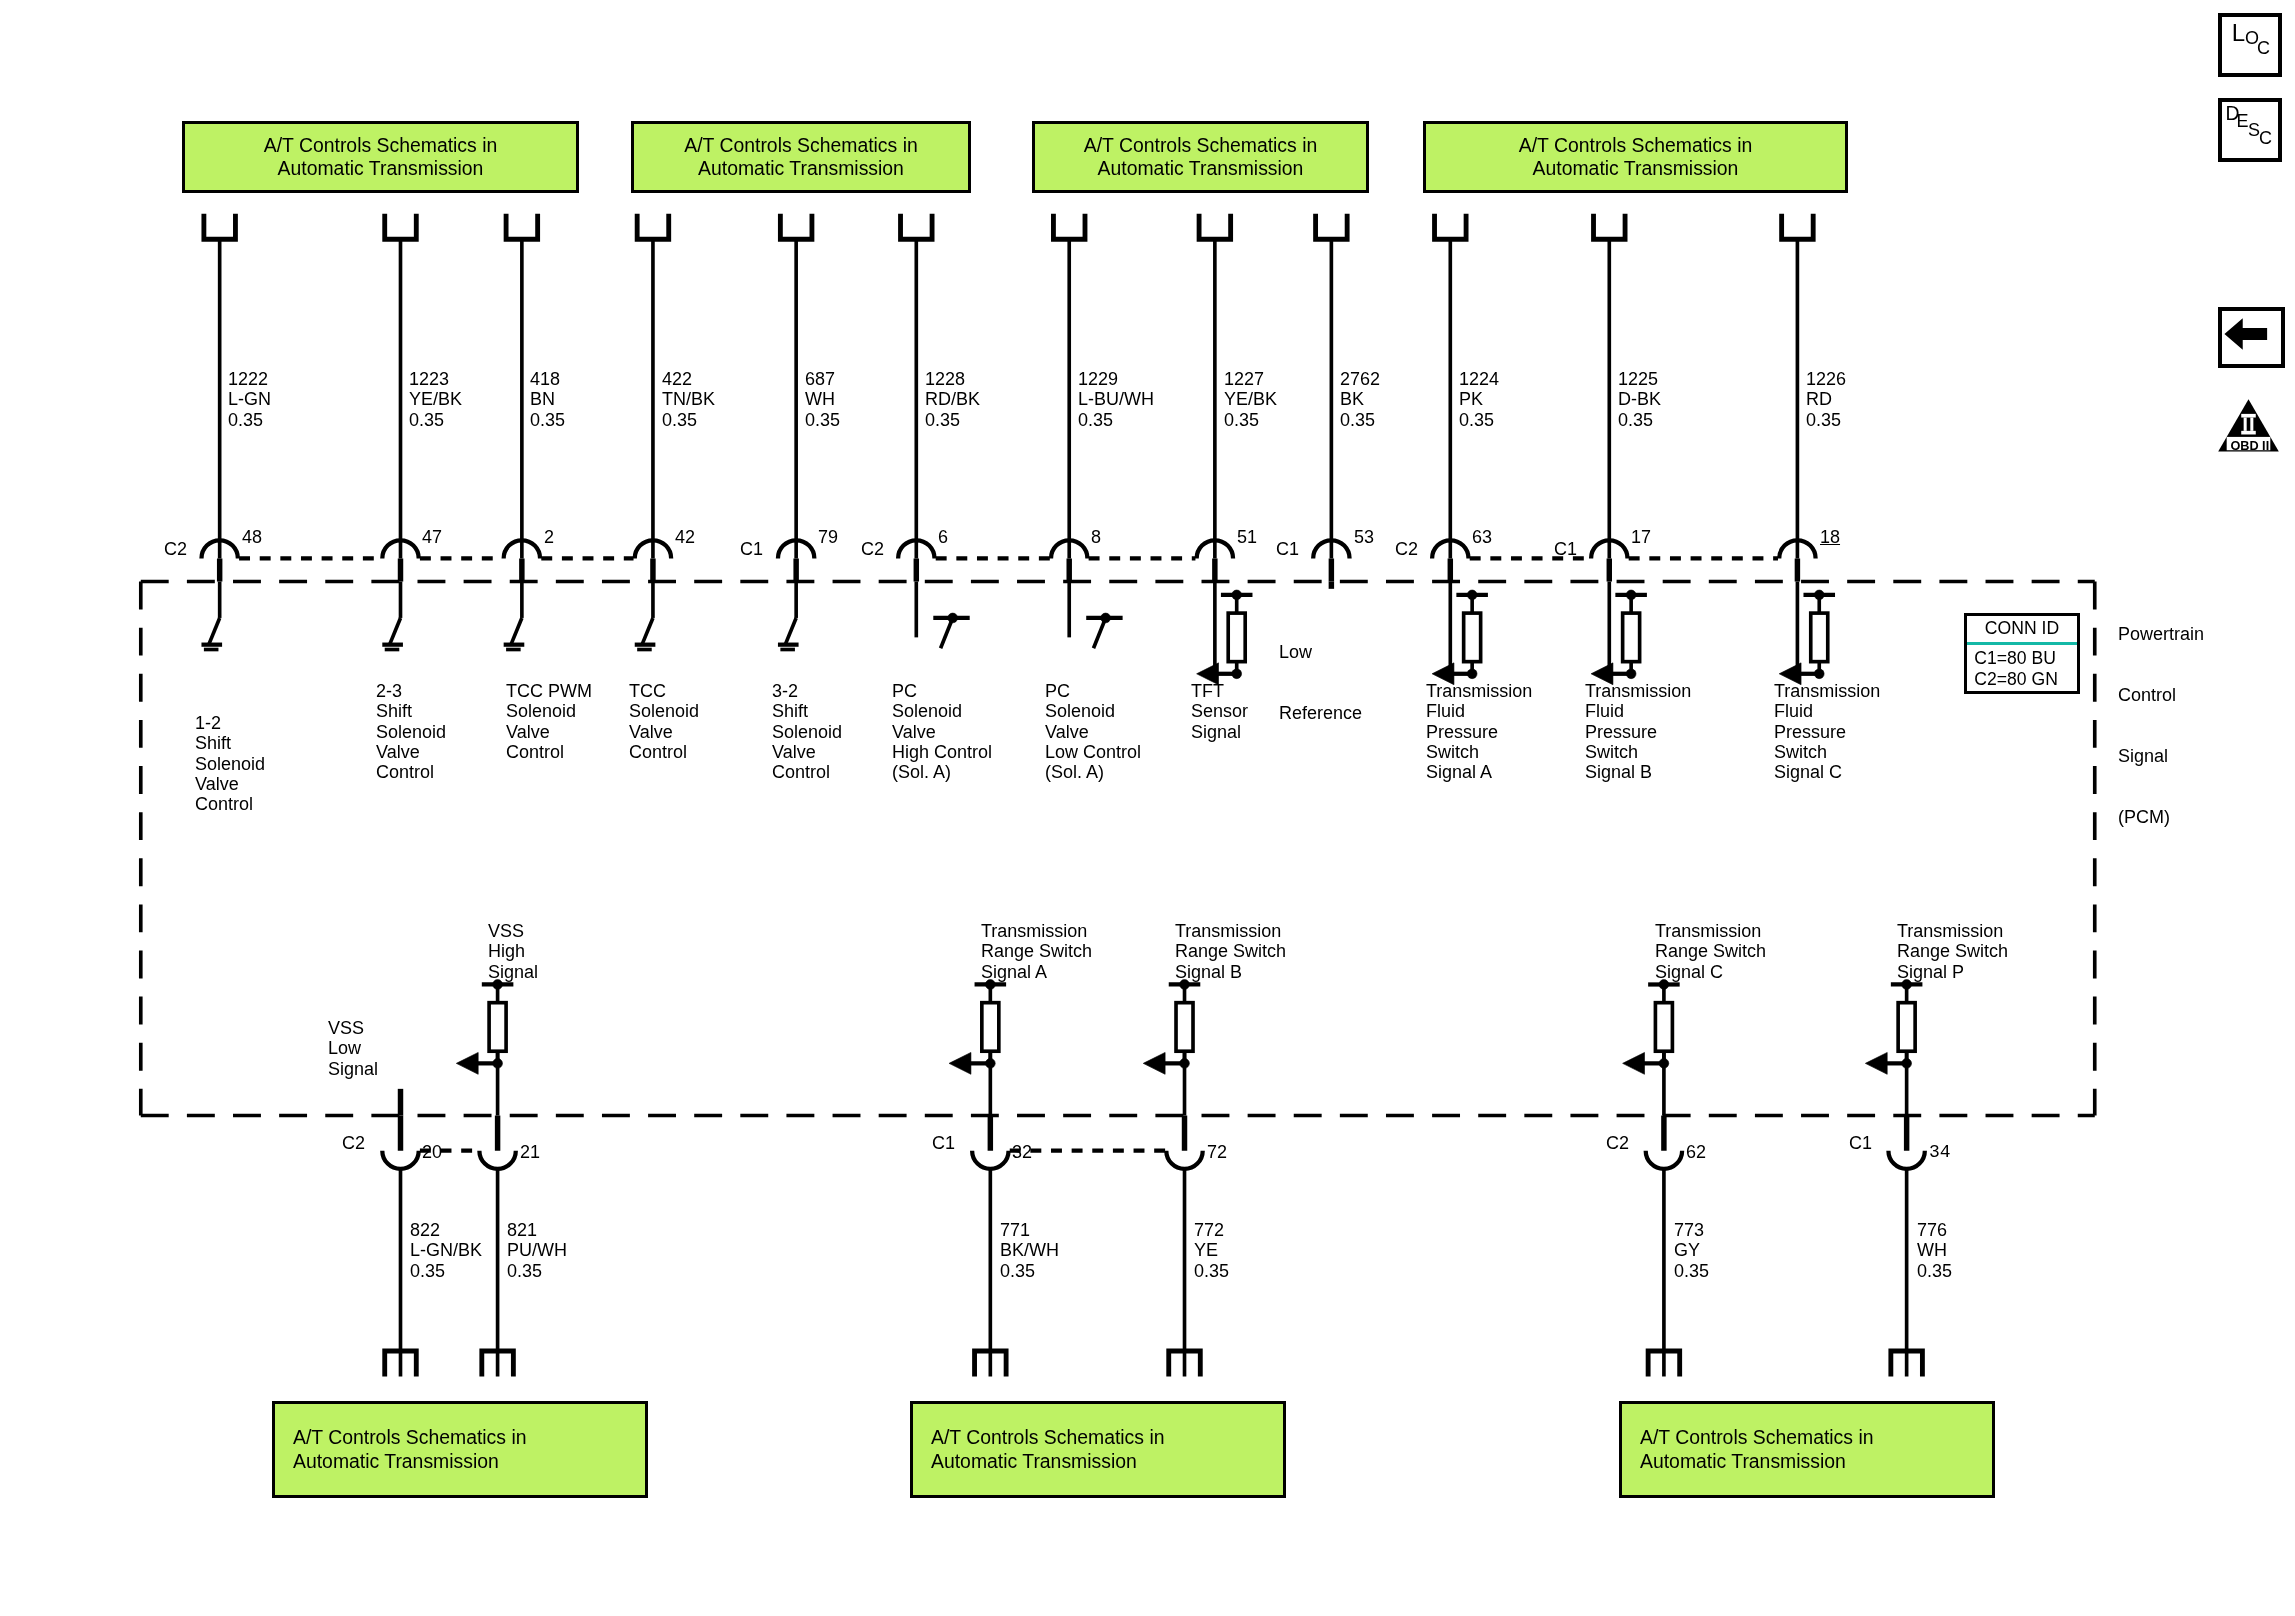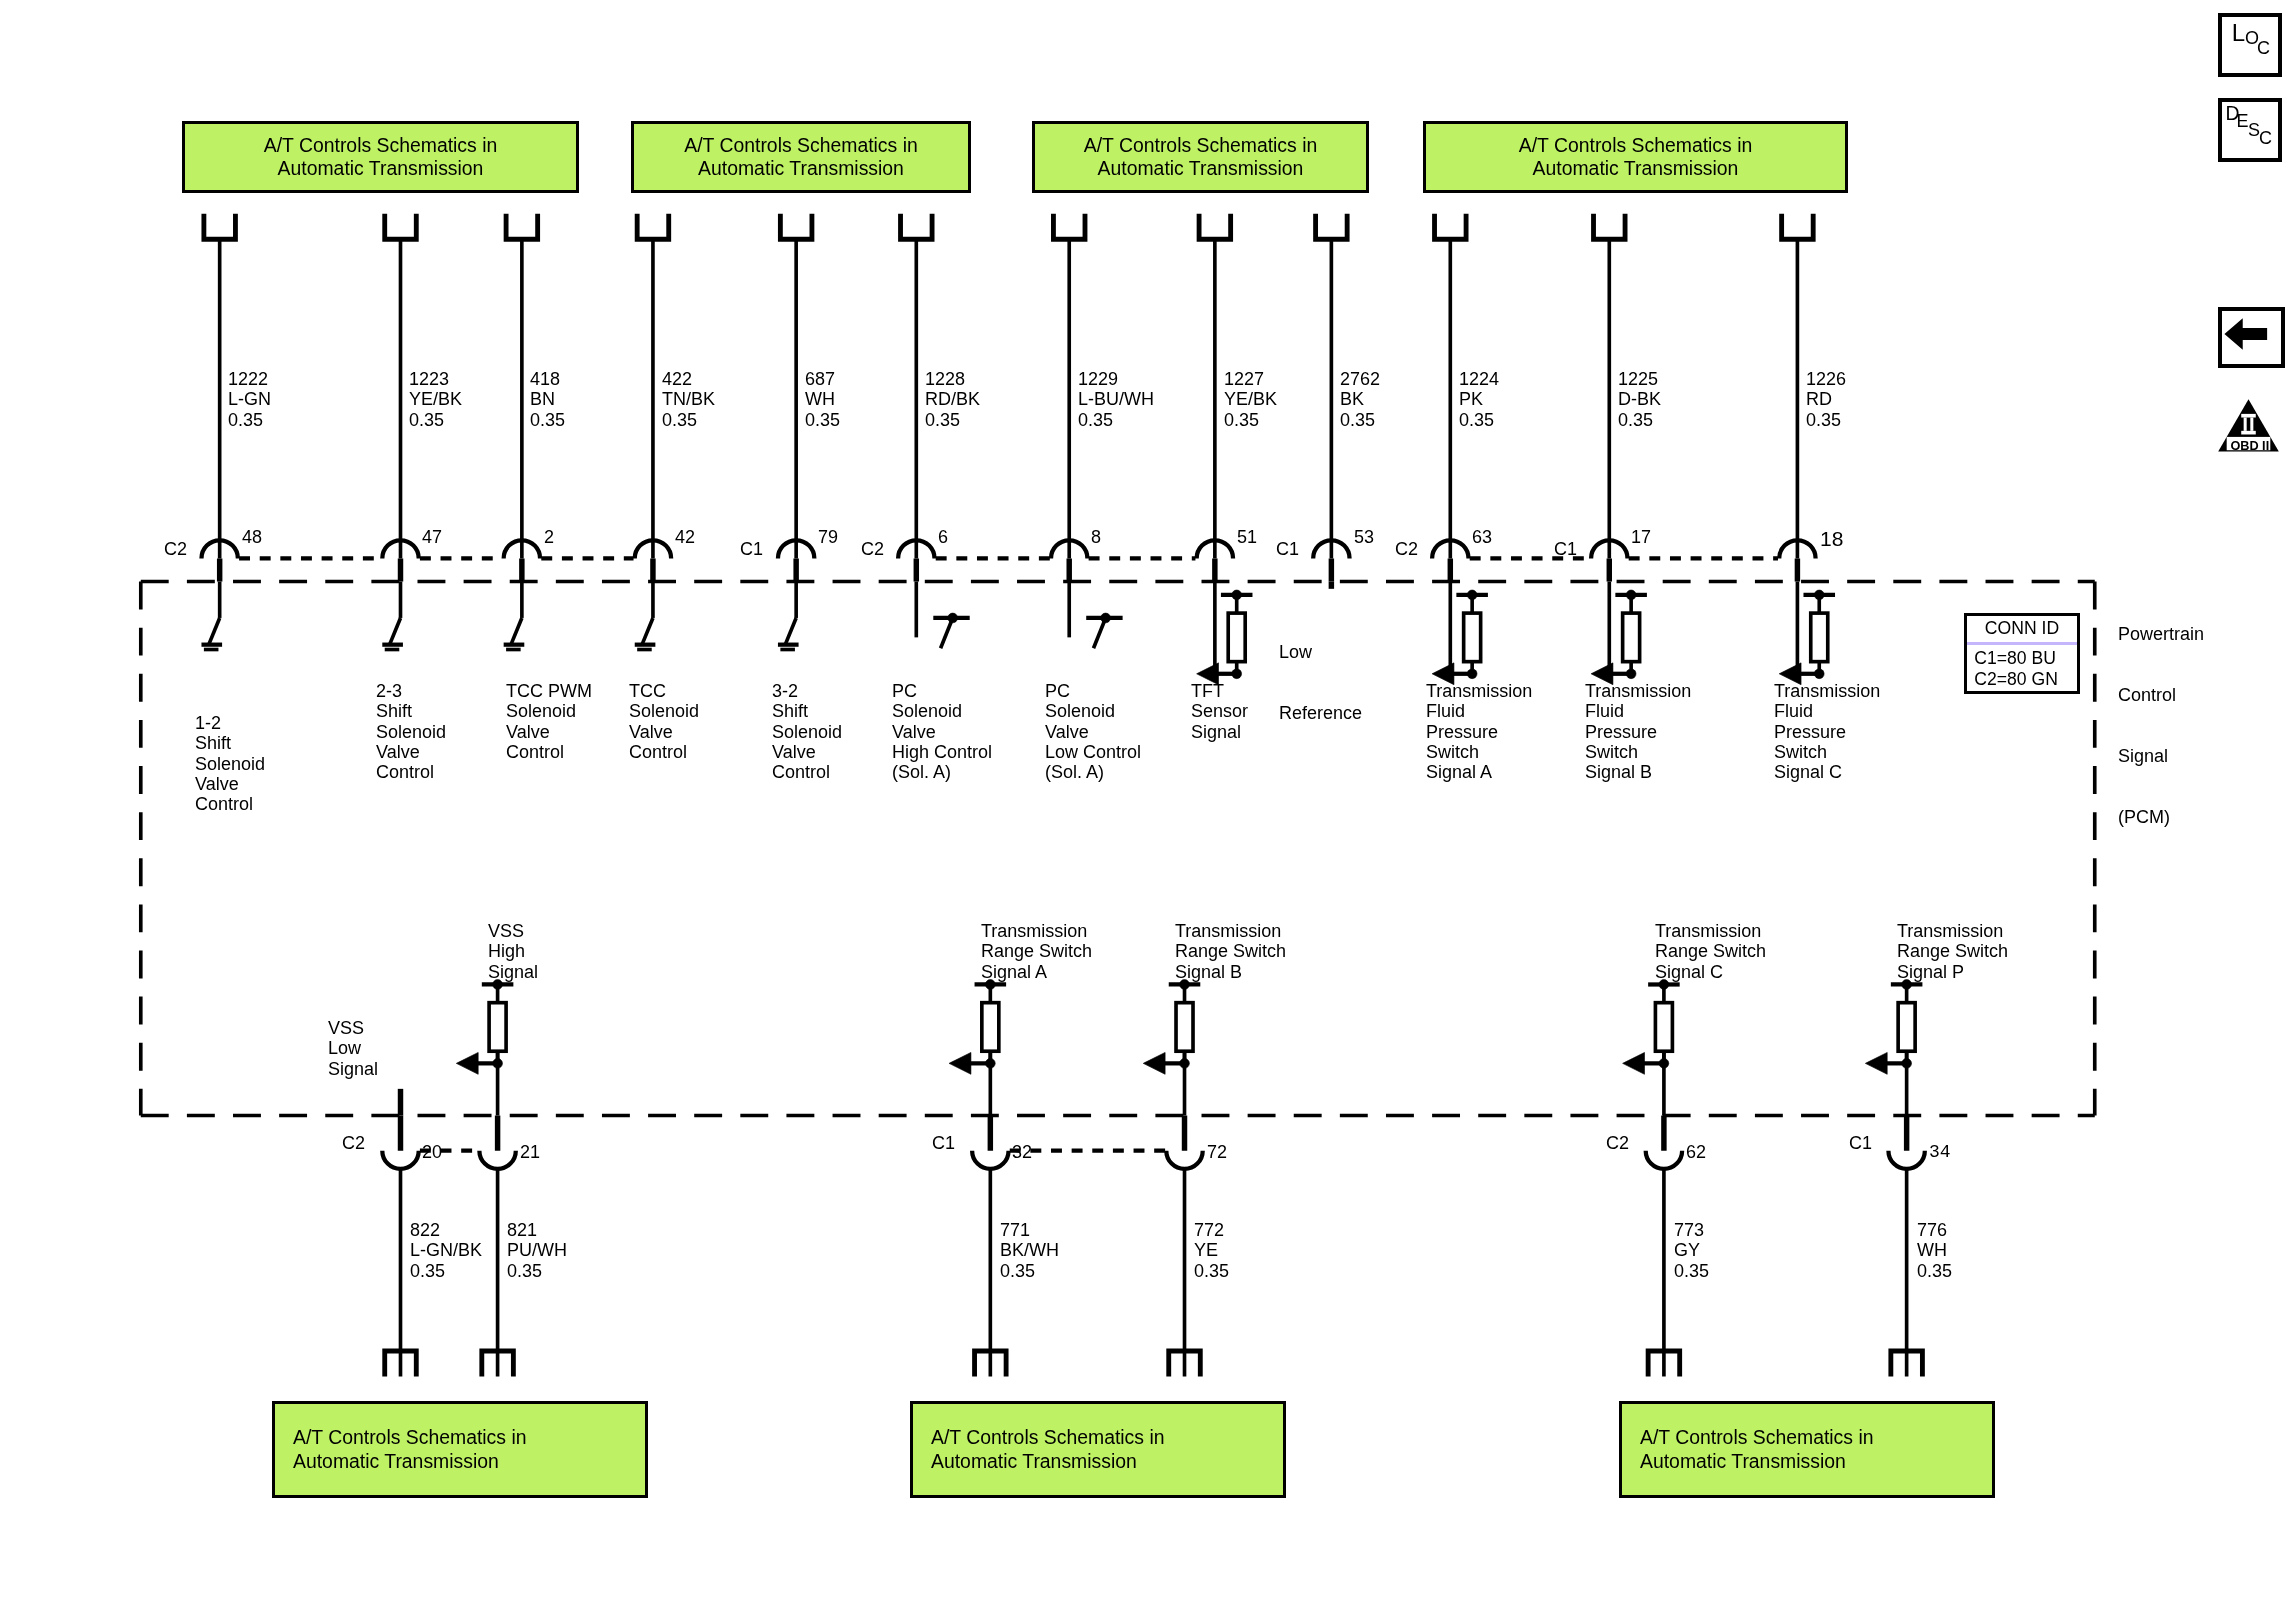--- a/index.html
+++ b/index.html
@@ -8,21 +8,21 @@
        color:#000;overflow:hidden;}
   .canvas{position:absolute;left:0;top:0;width:2295px;height:1617px;}
   svg.layer{position:absolute;left:0;top:0;width:2295px;height:1617px;}
   .txt{position:absolute;white-space:pre;line-height:1.13;font-size:18px;}
   .t30{font-size:18px;}
   .boxlbl{position:absolute;border:3.6px solid #000;background:#bef264;
           display:flex;align-items:center;justify-content:center;
           text-align:center;font-size:19.4px;line-height:1.2;}
   .navbox{position:absolute;border:4.9px solid #000;background:#fff;}
   .connid{position:absolute;border:3px solid #000;background:#fff;}
-  .connid .hdr{border-bottom:3px solid #c4b5fd;text-align:center;font-size:17.6px;padding:2.4px 6px 3px 6px;}
+  .connid .hdr{border-bottom:3px solid #14b8a6;text-align:center;font-size:17.6px;padding:2.4px 6px 3px 6px;}
   .connid .bdy{font-size:17.6px;padding:2.4px 6px 3.6px 7.3px;line-height:1.18;}
   .letter{position:absolute;font-size:24px;font-weight:400;}
   .obdtxt{position:absolute;font-size:12.7px;font-weight:bold;}
 </style>
 </head>
 <body>
 
 <div class="canvas">
 
   <svg class="layer" viewBox="0 0 3782 2664">
@@ -283,21 +283,21 @@
       <div class="txt" style="left: 1354px; top: 527px; font-size: 18px;"><div>53</div></div>
       <div class="txt" style="left: 1459px; top: 369px; font-size: 18px;"><div>1224</div><div>PK</div><div>0.35</div></div>
       <div class="txt" style="left: 1395px; top: 539px; font-size: 18px;"><div>C2</div></div>
       <div class="txt" style="left: 1472px; top: 527px; font-size: 18px;"><div>63</div></div>
       <div class="txt" style="left: 1426px; top: 681px; font-size: 18px;"><div>Transmission</div><div>Fluid</div><div>Pressure</div><div>Switch</div><div>Signal A</div></div>
       <div class="txt" style="left: 1618px; top: 369px; font-size: 18px;"><div>1225</div><div>D-BK</div><div>0.35</div></div>
       <div class="txt" style="left: 1554px; top: 539px; font-size: 18px;"><div>C1</div></div>
       <div class="txt" style="left: 1631px; top: 527px; font-size: 18px;"><div>17</div></div>
       <div class="txt" style="left: 1585px; top: 681px; font-size: 18px;"><div>Transmission</div><div>Fluid</div><div>Pressure</div><div>Switch</div><div>Signal B</div></div>
       <div class="txt" style="left: 1806px; top: 369px; font-size: 18px;"><div>1226</div><div>RD</div><div>0.35</div></div>
-      <div class="txt" style="left: 1820px; top: 527px; font-size: 21px;"><div>18</div></div>
+      <div class="txt" style="left: 1820px; top: 527px; font-size: 18px; text-decoration: underline;"><div>18</div></div>
       <div class="txt" style="left: 1774px; top: 681px; font-size: 18px;"><div>Transmission</div><div>Fluid</div><div>Pressure</div><div>Switch</div><div>Signal C</div></div>
       <div class="txt" style="left: 342px; top: 1133px; font-size: 18px;"><div>C2</div></div>
       <div class="txt" style="left: 422px; top: 1142px; font-size: 18px;"><div>20</div></div>
       <div class="txt" style="left: 410px; top: 1220px; font-size: 18px;"><div>822</div><div>L-GN/BK</div><div>0.35</div></div>
       <div class="txt" style="left: 328px; top: 1018px; font-size: 18px;"><div>VSS</div><div>Low</div><div>Signal</div></div>
       <div class="txt" style="left: 520px; top: 1142px; font-size: 18px;"><div>21</div></div>
       <div class="txt" style="left: 507px; top: 1220px; font-size: 18px;"><div>821</div><div>PU/WH</div><div>0.35</div></div>
       <div class="txt" style="left: 488px; top: 921px; font-size: 18px;"><div>VSS</div><div>High</div><div>Signal</div></div>
       <div class="txt" style="left: 932px; top: 1133px; font-size: 18px;"><div>C1</div></div>
       <div class="txt" style="left: 1012px; top: 1142px; font-size: 18px;"><div>32</div></div>

